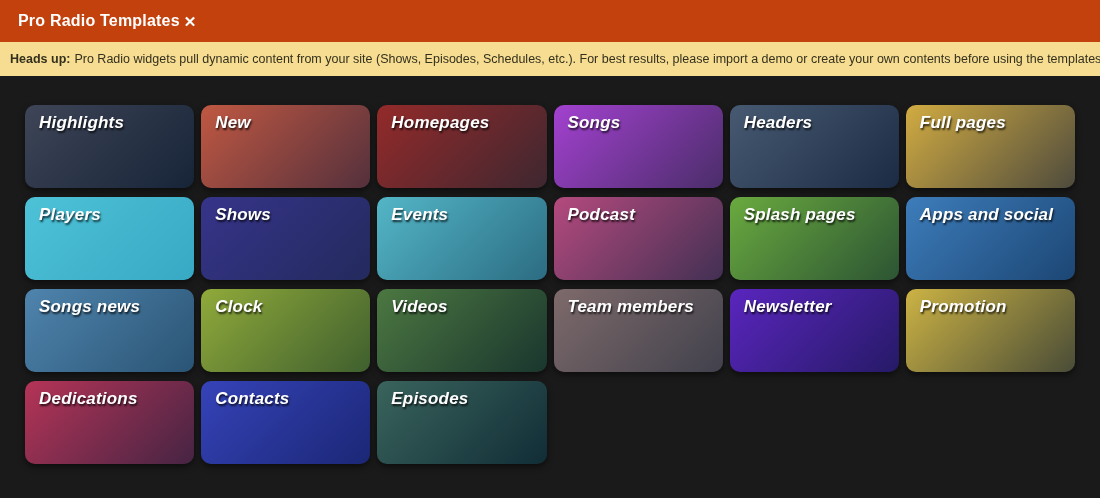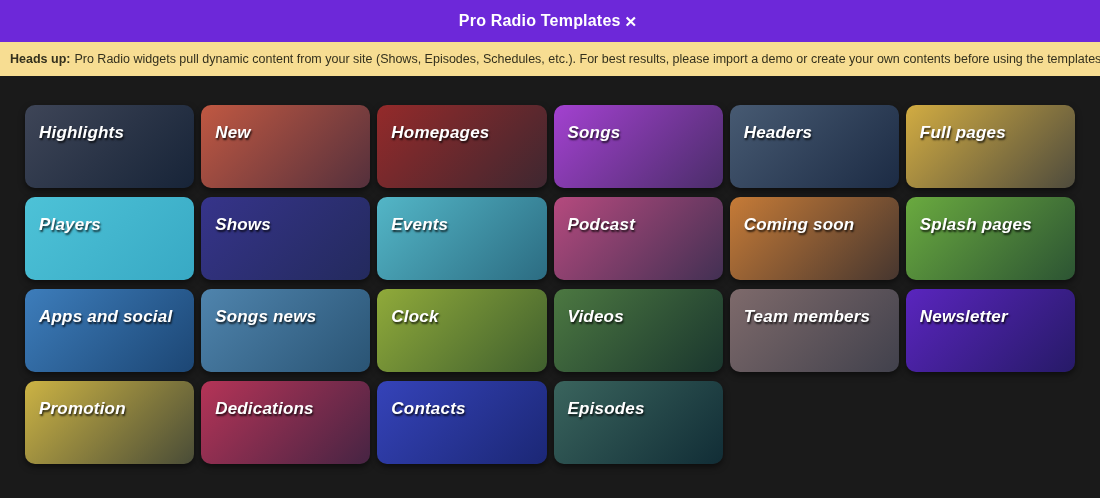--- a/index.html
+++ b/index.html
@@ -4,25 +4,25 @@
 <style>
   * { margin: 0; padding: 0; box-sizing: border-box; }
   html, body { width: 1100px; height: 498px; overflow: hidden; }
   body {
     background: #1a1a1a;
     font-family: "Liberation Sans", sans-serif;
   }
 
   
   .modal-header {
-    background: #6d28d9;
+    background: #c2410c;
     height: 42px;
     display: flex;
     align-items: center;
-    justify-content: center;
+    justify-content: flex-start;
     padding: 0 18px;
   }
   .modal-title {
     color: #ffffff;
     font-size: 16px;
     font-weight: 700;
     letter-spacing: .2px;
   }
   .close-btn {
     color: #ffffff;
@@ -53,21 +53,21 @@
     display: grid;
     grid-template-columns: repeat(6, 1fr);
     gap: 9px 7px;
     margin: 29px 25px 0 25px;
   }
   .card {
     height: 83px;
     border-radius: 10px;
     background: linear-gradient(135deg, var(--c1), var(--c2));
     box-shadow: 0 3px 6px rgba(0,0,0,.5);
-    padding: 18px 14px;
+    padding: 8px 14px;
     cursor: pointer;
   }
   .card-label {
     color: #ffffff;
     font-size: 17px;
     font-weight: 700;
     font-style: italic;
     letter-spacing: .2px;
     text-shadow: 1px 2px 2px rgba(0,0,0,.75);
     white-space: nowrap;
@@ -120,23 +120,20 @@
   </div>
 
   <div class="card" style="--c1: #53b6c7; --c2: #2c6c82;">
     <span class="card-label">Events</span>
   </div>
 
   <div class="card" style="--c1: #b54a7e; --c2: #423053;">
     <span class="card-label">Podcast</span>
   </div>
 
-  <div class="card" style="--c1: #c67b37; --c2: #46362f;">
-    <span class="card-label">Coming soon</span>
-  </div>
 
   <div class="card" style="--c1: #6aaa3f; --c2: #2c5433;">
     <span class="card-label">Splash pages</span>
   </div>
 
   <div class="card" style="--c1: #3d7dbb; --c2: #1c4674;">
     <span class="card-label">Apps and social</span>
   </div>
 
   <div class="card" style="--c1: #4f84ad; --c2: #2a5474;">

